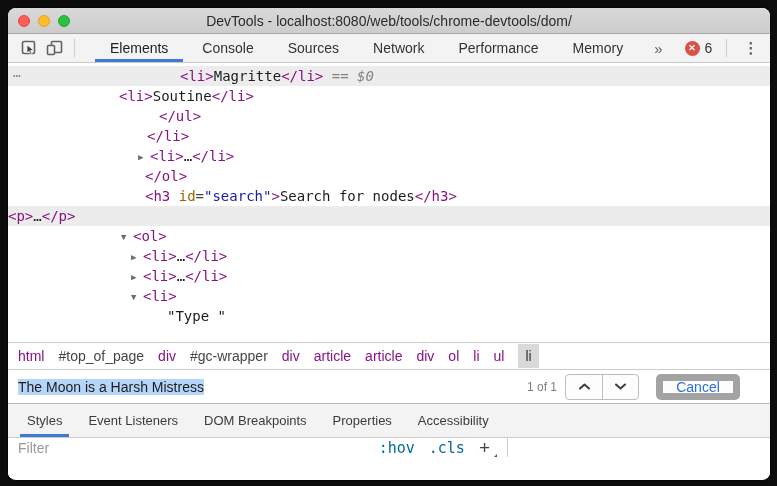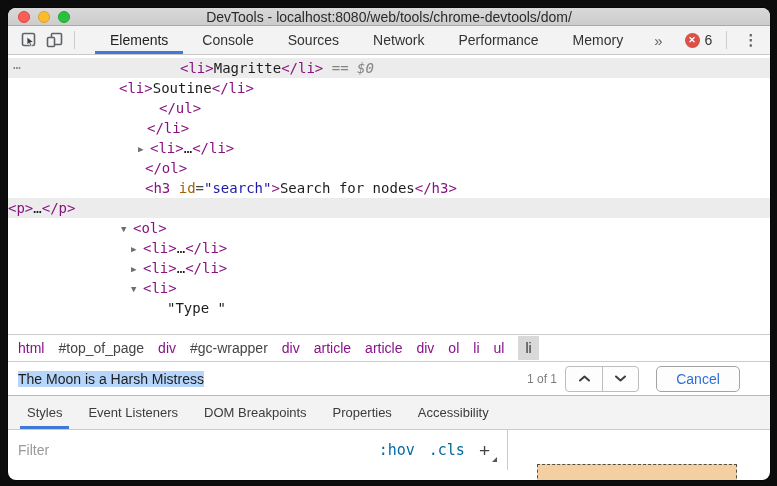--- a/index.html
+++ b/index.html
@@ -4,21 +4,21 @@
 <style>
   * { margin:0; padding:0; box-sizing:border-box; }
   html,body { width:777px; height:486px; }
   body { background:#0c0c0c; font-family:"Liberation Sans", sans-serif; position:relative; overflow:hidden; }
 
   .window { position:absolute; left:8px; top:8px; width:762px; height:472px;
             background:#fff; border-radius:8px; overflow:hidden;
             box-shadow:0 0 0 1px rgba(0,0,0,.4); }
 
   
-  .titlebar { height:18px; background:linear-gradient(#d9d9d9,#cccccc);
+  .titlebar { height:26px; background:linear-gradient(#d9d9d9,#cccccc);
               border-bottom:1px solid #a9a9a9; position:relative;
               display:flex; align-items:center; justify-content:center; }
   .titlebar .title { font-size:14px; color:#2b2b2b; }
   .lights { position:absolute; left:10px; top:0; height:100%; display:flex; align-items:center; gap:8px; }
   .light { width:12px; height:12px; border-radius:50%; }
   .light.red    { background:#fa5e55; border:1px solid #e0443e; }
   .light.yellow { background:#fdbc2e; border:1px solid #dea123; }
   .light.green  { background:#2bc03f; border:1px solid #1aab29; }
 
   
@@ -65,32 +65,32 @@
 
   
   .searchbar { height:34px; border-top:1px solid #ccc; background:#fff;
                display:flex; align-items:center; padding:0 10px; }
   .search-input { flex:1; font-size:14px; color:#1c1c1c; white-space:pre; }
   .search-input .sel { background:#b5d5fa; }
   .match-count { font-size:12px; color:#7d7d7d; margin-right:8px; }
   .stepper { display:flex; border:1px solid #bdbdbd; border-radius:4px; overflow:hidden; background:#fdfdfd; }
   .step-btn { width:36px; height:24px; display:flex; align-items:center; justify-content:center; }
   .step-btn + .step-btn { border-left:1px solid #bdbdbd; }
-  .cancel-btn { margin-left:17px; margin-right:20px; width:84px; height:26px; border:1px solid #a3a3a3;
+  .cancel-btn { margin-left:17px; margin-right:20px; width:84px; height:26px; border:7px solid #a3a3a3;
                 border-radius:5px; background:#fdfdfd; color:#2e6fd9; font-size:14px;
                 display:flex; align-items:center; justify-content:center; }
 
   
   .styles-tabs { height:35px; background:#f3f3f3; border-top:1px solid #b9b9b9; border-bottom:1px solid #ccc;
                  display:flex; align-items:stretch; padding-left:6px; }
   .s-tab { display:flex; align-items:center; padding:0 7px; margin:0 6px; font-size:13px; color:#3c3c3c; position:relative; white-space:nowrap; }
   .s-tab.selected::after { content:""; position:absolute; left:0; right:0; bottom:0; height:3px; background:#4079d8; }
 
   
-  .bottom { display:flex; height:40px; background:#fff; }
+  .bottom { display:flex; height:40px; background:#fff;flex-direction:column; }
   .filter-pane { width:500px; border-right:1px solid #ccc; display:flex; align-items:center; padding:0 10px; }
   .filter-input { flex:1; font-size:14px; color:#999; }
   .style-ctl { font-family:"DejaVu Sans Mono", monospace; font-size:15px; color:#0369a1; margin-left:14px; }
   .plus-btn { font-family:"Liberation Sans", sans-serif; font-size:19px; color:#444; margin-left:14px;
               position:relative; padding-right:7px; line-height:1; }
   .plus-btn::after { content:""; position:absolute; right:0; bottom:-2px; border-left:5px solid transparent;
                      border-bottom:5px solid #555; }
   .metrics-pane { flex:1; position:relative; background:#fff; }
   .margin-box { position:absolute; left:29px; top:34px; width:200px; height:20px;
                 background:#f3cfa2; border:1px dashed #4d4d4d; }

